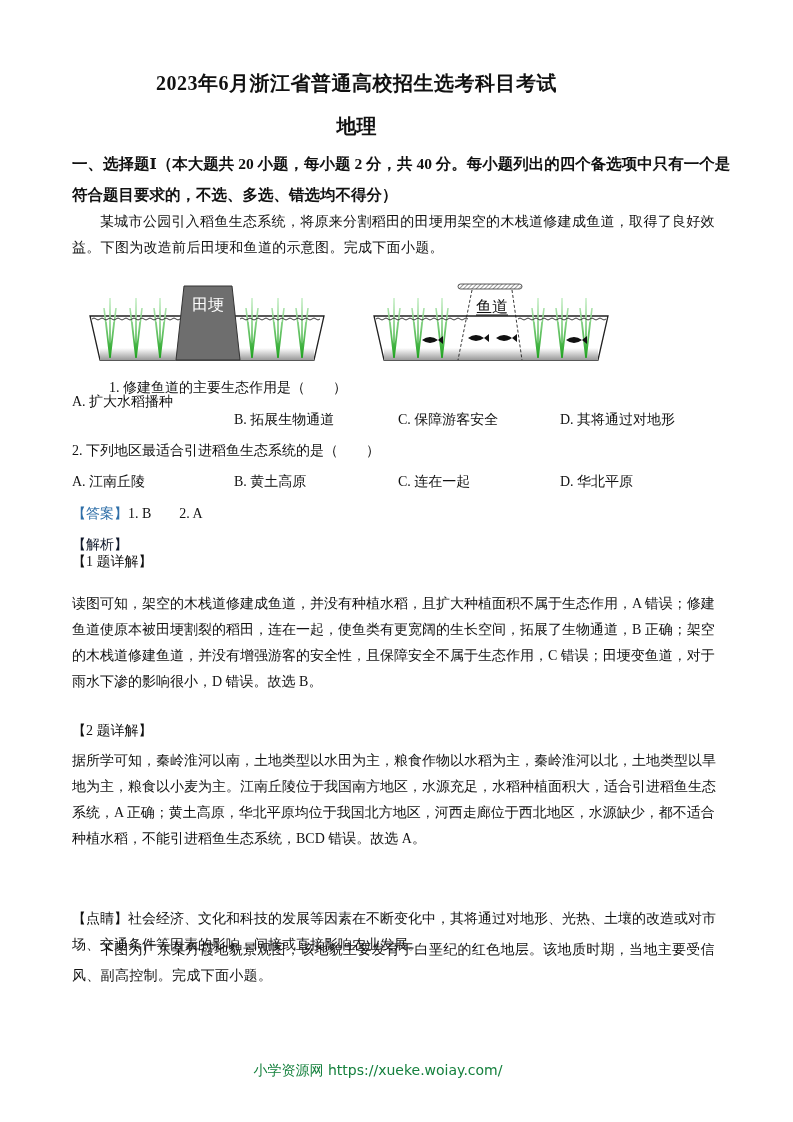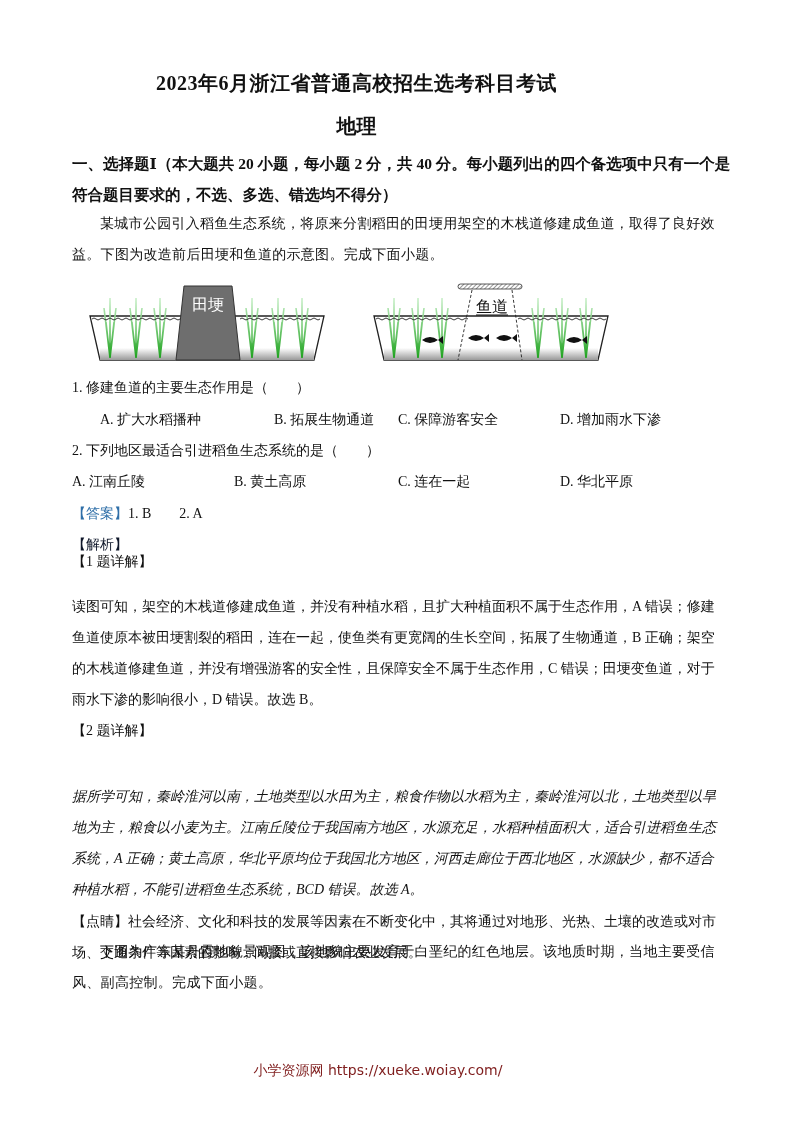--- a/index.html
+++ b/index.html
@@ -4,29 +4,29 @@
 <style>
   html, body { margin: 0; padding: 0; background: #ffffff; }
   body { width: 793px; height: 1122px; position: relative; overflow: hidden;
          font-family: "Liberation Serif", "DejaVu Serif", serif; color: #111; }
   .title { position: absolute; top: 70px; left: 0; width: 713px; text-align: center;
            font-size: 20px; font-weight: bold; letter-spacing: 0.5px; }
   .subtitle { position: absolute; top: 113px; left: 0; width: 713px; text-align: center;
               font-size: 20px; font-weight: bold; }
   .section-head { position: absolute; top: 148px; left: 72px; width: 660px;
                   font-size: 15.5px; font-weight: bold; line-height: 31px; }
-  .para { position: absolute; left: 72px; width: 652px; font-size: 14px; line-height: 31px; }
+  .para { position: absolute; left: 72px; width: 652px; font-size: 14px; line-height: 26px; }
   .indent { text-indent: 2em; }
   .kai { font-family: "DejaVu Serif", serif; letter-spacing: 0.3px; }
   .q-line { position: absolute; left: 72px; font-size: 14px; line-height: 20px; }
   .opt { position: absolute; font-size: 14px; line-height: 20px; }
   .blue-label { color: #2f6fa8; }
   .blue-light { color: #0f172a; }
   .footer { position: absolute; top: 1062px; left: 0; width: 756px; text-align: center;
-            font-family: "DejaVu Sans", sans-serif; font-size: 14px; color: #7f1d1d; }
+            font-family: "DejaVu Sans", sans-serif; font-size: 14px; color: #15803d; }
   .diagram { position: absolute; top: 282px; }
 </style>
 </head>
 <body>
 
 <div class="title">2023年6月浙江省普通高校招生选考科目考试</div>
 <div class="subtitle">地理</div>
 
 <div class="section-head">一、选择题Ⅰ（本大题共 20 小题，每小题 2 分，共 40 分。每小题列出的四个备选项中只有一个是符合题目要求的，不选、多选、错选均不得分）</div>
 
@@ -91,40 +91,40 @@
   <text x="120" y="30" text-anchor="middle" fill="#111" font-size="16" font-family="DejaVu Sans, sans-serif">鱼道</text>
   <line x1="104" y1="33" x2="136" y2="33" stroke="#111" stroke-width="1"></line>
   <g fill="#111">
     <path d="M50,58 q8,-6 16,0 l5,-4 l0,8 l-5,-4 q-8,6 -16,0 z"></path>
     <path d="M96,56 q8,-6 16,0 l5,-4 l0,8 l-5,-4 q-8,6 -16,0 z"></path>
     <path d="M124,56 q8,-6 16,0 l5,-4 l0,8 l-5,-4 q-8,6 -16,0 z"></path>
     <path d="M194,58 q8,-6 16,0 l5,-4 l0,8 l-5,-4 q-8,6 -16,0 z"></path>
   </g>
 </svg>
 
-<div class="q-line" style="top:378px;">1. 修建鱼道的主要生态作用是（　　）</div>
-<div class="opt" style="top:410px;left:72px;margin-left:28px;">A. 扩大水稻播种</div>
-<div class="opt" style="top:410px;left:234px;margin-left:40px;">B. 拓展生物通道</div>
+<div class="q-line" style="top:378px;margin-left:37px;">1. 修建鱼道的主要生态作用是（　　）</div>
+<div class="opt" style="top:392px;left:72px;">A. 扩大水稻播种</div>
+<div class="opt" style="top:410px;left:234px;">B. 拓展生物通道</div>
 <div class="opt" style="top:410px;left:398px;">C. 保障游客安全</div>
-<div class="opt" style="top:410px;left:560px;">D. 增加雨水下渗</div>
+<div class="opt" style="top:410px;left:560px;">D. 其将通过对地形</div>
 
 <div class="q-line" style="top:441px;">2. 下列地区最适合引进稻鱼生态系统的是（　　）</div>
 <div class="opt" style="top:472px;left:72px;">A. 江南丘陵</div>
 <div class="opt" style="top:472px;left:234px;">B. 黄土高原</div>
 <div class="opt" style="top:472px;left:398px;">C. 连在一起</div>
 <div class="opt" style="top:472px;left:560px;">D. 华北平原</div>
 
 <div class="q-line" style="top:504px;">
   <span class="blue-label">【答案】</span><span>1. B</span><span style="display:inline-block;width:28px;"></span><span>2. A</span>
 </div>
 <div class="q-line blue-light" style="top:535px;">【解析】</div>
 <div class="q-line" style="top:552px;text-align:right;">【1 题详解】</div>
 <div class="para" style="top:591px;">读图可知，架空的木栈道修建成鱼道，并没有种植水稻，且扩大种植面积不属于生态作用，A 错误；修建鱼道使原本被田埂割裂的稻田，连在一起，使鱼类有更宽阔的生长空间，拓展了生物通道，B 正确；架空的木栈道修建鱼道，并没有增强游客的安全性，且保障安全不属于生态作用，C 错误；田埂变鱼道，对于雨水下渗的影响很小，D 错误。故选 B。</div>
 <div class="q-line" style="top:721px;">【2 题详解】</div>
-<div class="para" style="top:781px;font-style:italic;">据所学可知，秦岭淮河以南，土地类型以水田为主，粮食作物以水稻为主，秦岭淮河以北，土地类型以旱地为主，粮食以小麦为主。江南丘陵位于我国南方地区，水源充足，水稻种植面积大，适合引进稻鱼生态系统，A 正确；黄土高原，华北平原均位于我国北方地区，河西走廊位于西北地区，水源缺少，都不适合种植水稻，不能引进稻鱼生态系统，BCD 错误。故选 A。</div>
+<div class="para" style="top:748px;">据所学可知，秦岭淮河以南，土地类型以水田为主，粮食作物以水稻为主，秦岭淮河以北，土地类型以旱地为主，粮食以小麦为主。江南丘陵位于我国南方地区，水源充足，水稻种植面积大，适合引进稻鱼生态系统，A 正确；黄土高原，华北平原均位于我国北方地区，河西走廊位于西北地区，水源缺少，都不适合种植水稻，不能引进稻鱼生态系统，BCD 错误。故选 A。</div>
 
 <div class="para" style="top:874px;margin-top:32px;">
   <span>【点睛】</span><span>社会经济、文化和科技的发展等因素在不断变化中，其将通过对地形、光热、土壤的改造或对市场、交通条件等因素的影响，间接或直接影响农业发展。</span>
 </div>
 
 <div class="para indent kai" style="top:936px;">下图为广东某丹霞地貌景观图，该地貌主要发育于白垩纪的红色地层。该地质时期，当地主要受信风、副高控制。完成下面小题。</div>
 
 <div class="footer">小学资源网 https://xueke.woiay.com/</div>
 
 </body></html>

